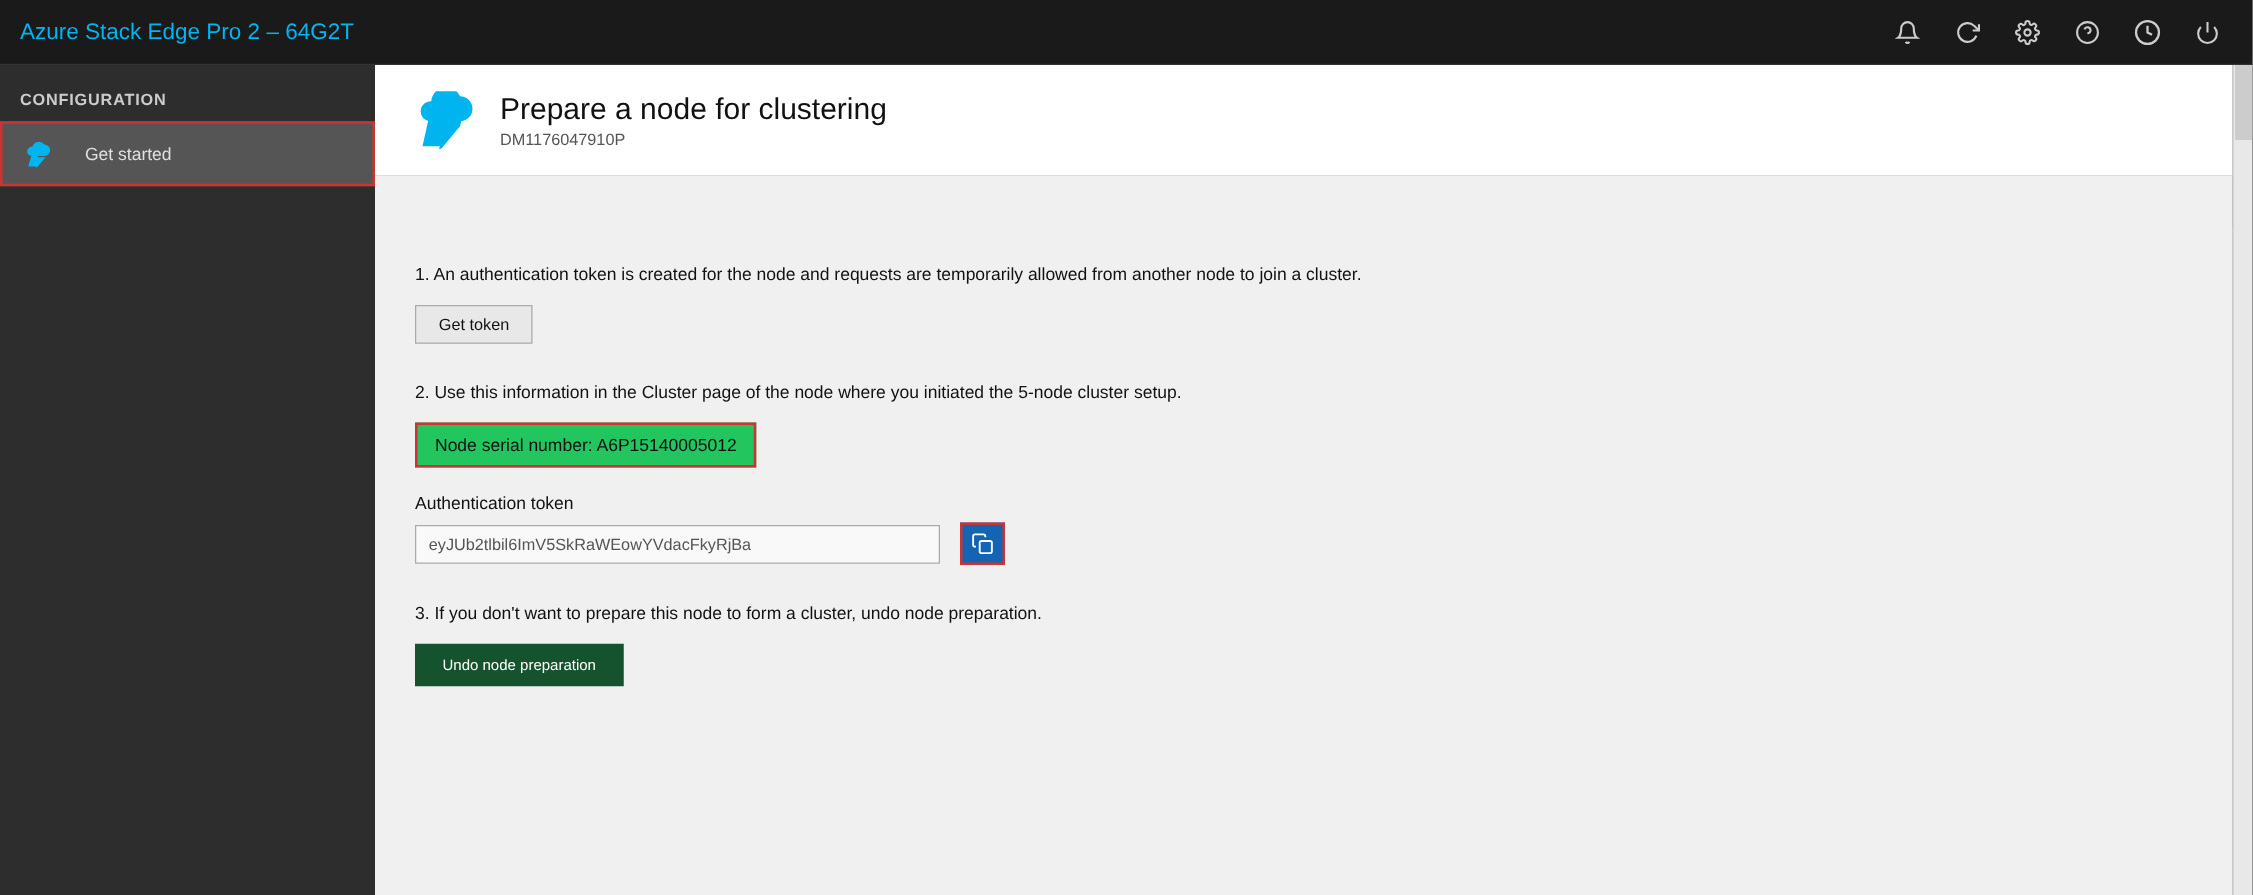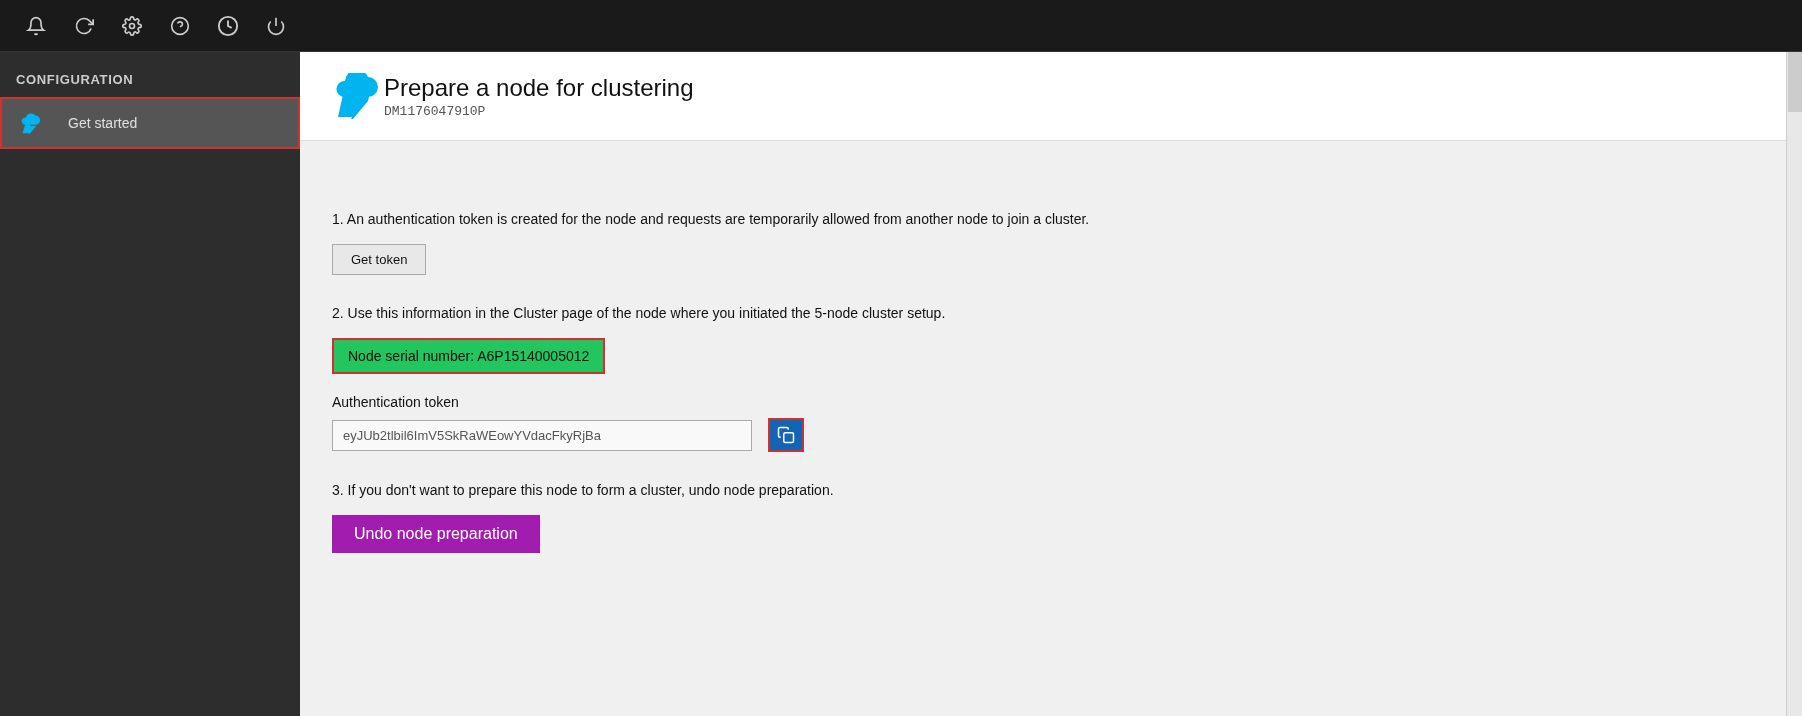--- a/index.html
+++ b/index.html
@@ -92,40 +92,40 @@
       display: flex;
       flex-direction: column;
     }
 
     
     .page-header {
       background: #fff;
       padding: 16px 28px;
       display: flex;
       align-items: center;
+      gap: 16px;
       border-bottom: 1px solid #ddd;
       flex-shrink: 0;
     }
     .page-header-icon {
       width: 56px;
       height: 56px;
       display: flex;
       align-items: center;
       justify-content: center;
     }
     .page-header-text .page-title {
       font-size: 24px;
       font-weight: 300;
       color: #111;
     }
     .page-header-text .page-subtitle {
       font-size: 13px;
       color: #555;
       margin-top: 2px;
-      font-family: Liberation Mono, monospace;
     }
 
     
     .content-body {
       padding: 28px 32px;
       flex: 1;
       background: #f0f0f0;
       margin-top: 40px;
     }
 
@@ -191,25 +191,25 @@
       border: 2px solid #cc3333;
       display: flex;
       align-items: center;
       justify-content: center;
       cursor: pointer;
       flex-shrink: 0;
     }
 
     
     .btn-primary {
-      background: #a21caf;
+      background: #14532d;
       border: none;
       color: #fff;
       padding: 10px 22px;
-      font-size: 16px;
+      font-size: 12px;
       cursor: pointer;
       display: inline-block;
     }
 
     
     .content-area::-webkit-scrollbar { width: 8px; }
     .content-area::-webkit-scrollbar-track { background: #e0e0e0; }
     .content-area::-webkit-scrollbar-thumb { background: #bbb; }
 
     
@@ -226,20 +226,21 @@
       background: #ccc;
       position: absolute;
       top: 0;
       left: 1px;
     }
   </style>
 </head>
 <body>
 
 <div class="topbar">
+  <span class="topbar-title">Azure Stack Edge Pro 2 – 64G2T</span>
   <div class="topbar-icons">
     <div class="topbar-icon-btn">
       <svg width="20" height="20" viewBox="0 0 24 24" fill="none" stroke="#ccc" stroke-width="2">
         <path d="M18 8A6 6 0 0 0 6 8c0 7-3 9-3 9h18s-3-2-3-9"></path>
         <path d="M13.73 21a2 2 0 0 1-3.46 0"></path>
       </svg>
     </div>
     <div class="topbar-icon-btn">
       <svg width="20" height="20" viewBox="0 0 24 24" fill="none" stroke="#ccc" stroke-width="2">
         <polyline points="23 4 23 10 17 10"></polyline>

